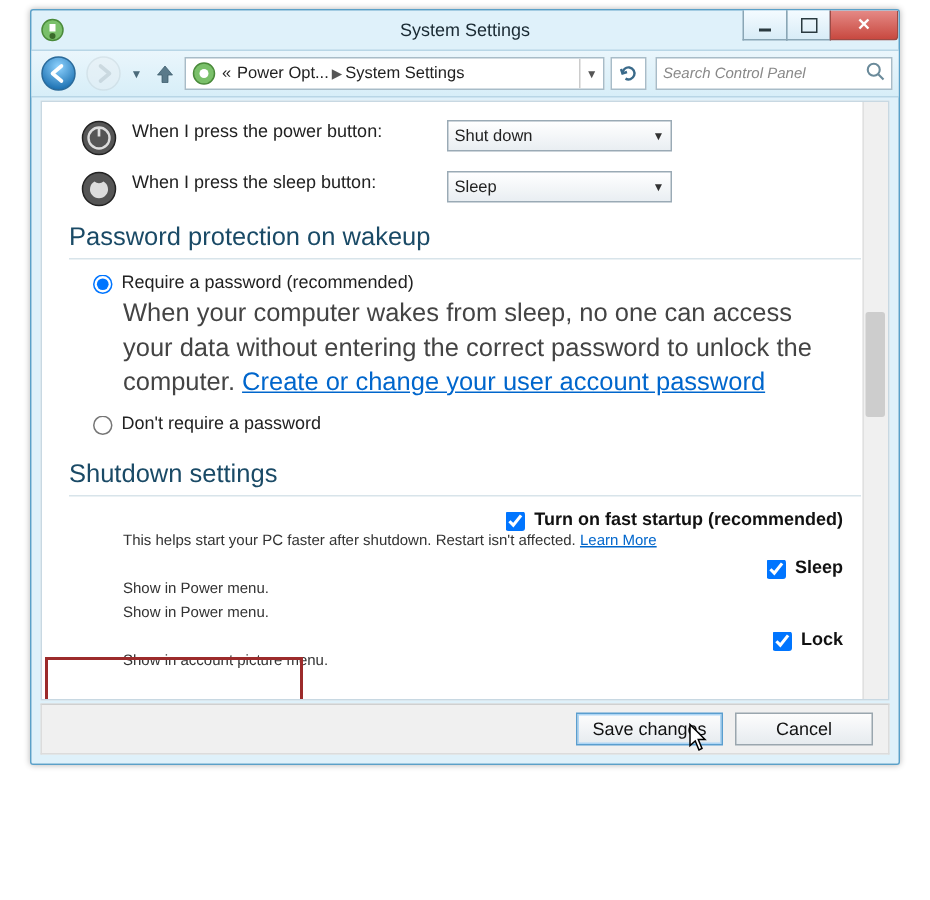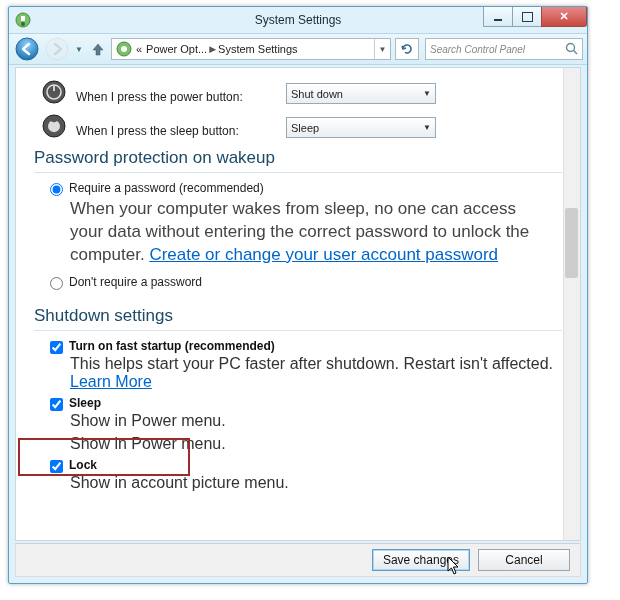--- a/index.html
+++ b/index.html
@@ -1,19 +1,19 @@
 <!DOCTYPE html>
 <html><head>
 <meta charset="utf-8">
 <style>
   * { box-sizing: border-box; margin: 0; padding: 0; font-family: "Segoe UI", Tahoma, sans-serif; }
   body { background: #fff; width: 620px; height: 600px; overflow: hidden; }
 
   .window {
-    position: absolute; left: 8px; top: 6px; width: 580px; height: 578px;
+    position: absolute; left: 20px; top: 6px; width: 580px; height: 504px;
     border: 1px solid #5aa0c8; border-radius: 2px;
     background: linear-gradient(#dff1fa 0%, #dff1fa 100%);
     box-shadow: 0 0 4px rgba(0,0,0,0.3);
   }
 
   
   .titlebar { height: 26px; display:flex; align-items:center; justify-content:center; position:relative; }
   .titlebar .sysicon { position:absolute; left:6px; top:5px; width:16px; height:16px; }
   .titlebar .title { font-size: 12px; color:#1a2a33; }
   .winbtns { position:absolute; right:0; top:0; display:flex; }
@@ -35,40 +35,40 @@
   .bc-drop{width:16px;text-align:center;color:#555;border-left:1px solid #ccc;height:100%;display:flex;align-items:center;justify-content:center;font-size:8px;}
   .refreshbtn{width:24px;height:22px;border:1px solid #a8bcc8;background:#fff;display:flex;align-items:center;justify-content:center;font-size:11px;color:#3a5a6a;margin-left:2px;}
   .searchbox{width:158px;height:22px;border:1px solid #a8bcc8;background:#fff;margin-left:4px;display:flex;align-items:center;padding:0 4px;font-size:10px;color:#888;font-style:italic;position:relative;}
   .searchbox .mag{position:absolute;right:4px;color:#6a8a9a;font-style:normal;}
 
   
   .content { position:absolute; left:6px; top:60px; right:6px; bottom:42px; background:#fff; border:1px solid #c8d8e2; padding:12px 18px 6px 26px; overflow:hidden;}
   .scrollbar{position:absolute;right:0;top:0;bottom:0;width:17px;background:#f0f0f0;border-left:1px solid #e0e0e0;}
   .scroll-thumb{position:absolute;right:2px;top:140px;width:13px;height:70px;background:#cdcdcd;border-radius:2px;}
 
-  .row { display:flex; align-items:flex-end; margin-bottom:10px; font-size:12px; color:#222;}
+  .row { display:flex; align-items:flex-start; margin-bottom:10px; font-size:12px; color:#222;}
   .row .ico { width:24px; height:24px; margin-right:10px;}
   .row .lbl { width:210px; }
   .dropdown { width:150px; height:21px; border:1px solid #9aaab5; background:linear-gradient(#fff,#e9eef2); font-size:11px; padding:0 4px; display:flex; align-items:center; justify-content:space-between;}
   .dropdown .chev{font-size:8px;color:#333;}
 
   .section-title{font-size:17px;color:#1a4a66;margin:10px 0 4px -8px;}
   .hr{height:1px;background:#d8e4ea;margin:2px 0 8px -8px;}
 
   .radio-row{display:flex;align-items:flex-start;margin:4px 0 2px 8px;font-size:12px;}
   .radio-row input{margin:2px 6px 0 0;}
   .radio-row .rlabel{color:#222;}
   .desc{font-size:17px;color:#444;margin:2px 0 8px 28px;line-height:1.35;max-width:470px;}
   .link{color:#0066cc;text-decoration:underline;cursor:pointer;}
 
-  .check-row{display:flex;align-items:flex-start;margin:3px 12px 1px 8px;font-size:12px;}
+  .check-row{display:flex;align-items:flex-start;margin:3px 12px 1px 8px;font-size:12px;justify-content:flex-end;}
   .check-row input{margin:2px 6px 0 0;}
   .check-row .clabel{color:#111;}
   .check-row .clabel b{font-weight:600;}
-  .subdesc{font-size:16px;color:#333;margin:0 0 5px 28px;}
+  .subdesc{font-size:10px;color:#333;margin:0 0 5px 28px;}
 
   .highlight-box{position:absolute;border:2px solid #9c2b2b;pointer-events:none;}
 
   
   .footer{position:absolute;left:6px;right:6px;bottom:6px;height:34px;background:#f0f0f0;border:1px solid #dcdcdc;border-top:1px solid #d0d0d0;display:flex;align-items:center;justify-content:flex-end;padding-right:10px;gap:8px;}
   .btn{min-width:92px;height:22px;font-size:12px;border:1px solid #9aa6ae;background:linear-gradient(#fdfdfd,#e6ebef);display:flex;align-items:center;justify-content:center;color:#111;padding:0 10px;position:relative;}
   .btn.primary{border:1px solid #5a9ecf;box-shadow:0 0 0 1px #aed6f5 inset;}
   .cursor{position:absolute;pointer-events:none;}
 </style>
 </head>

